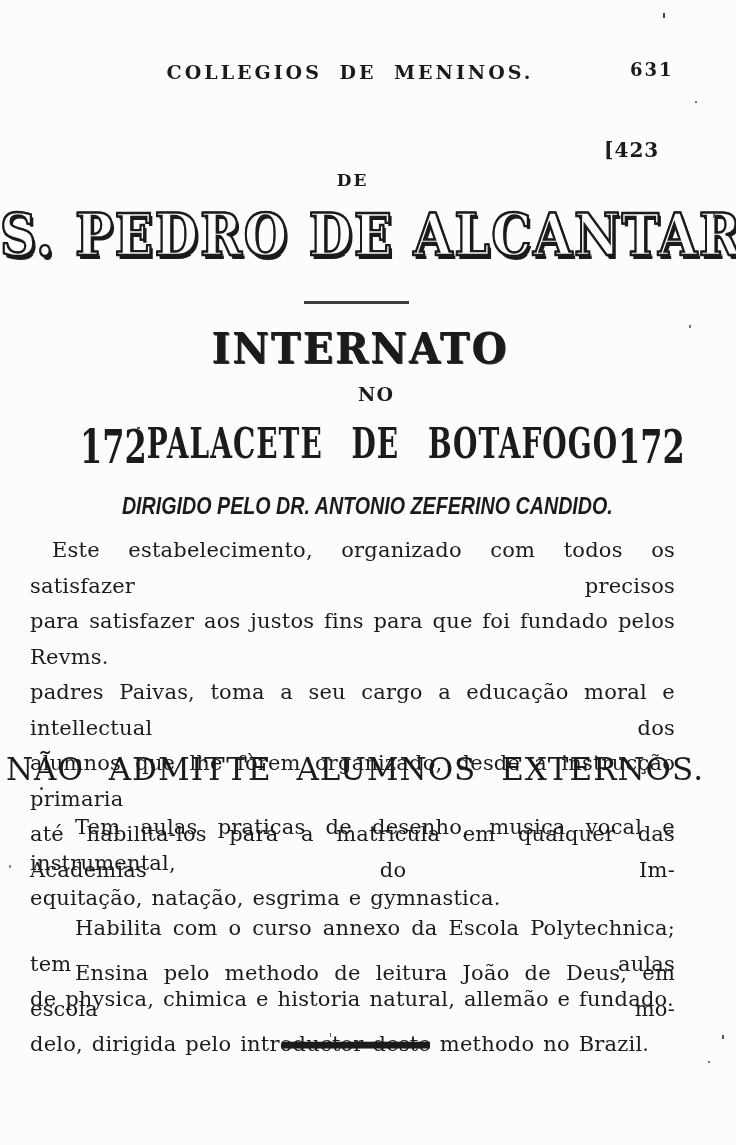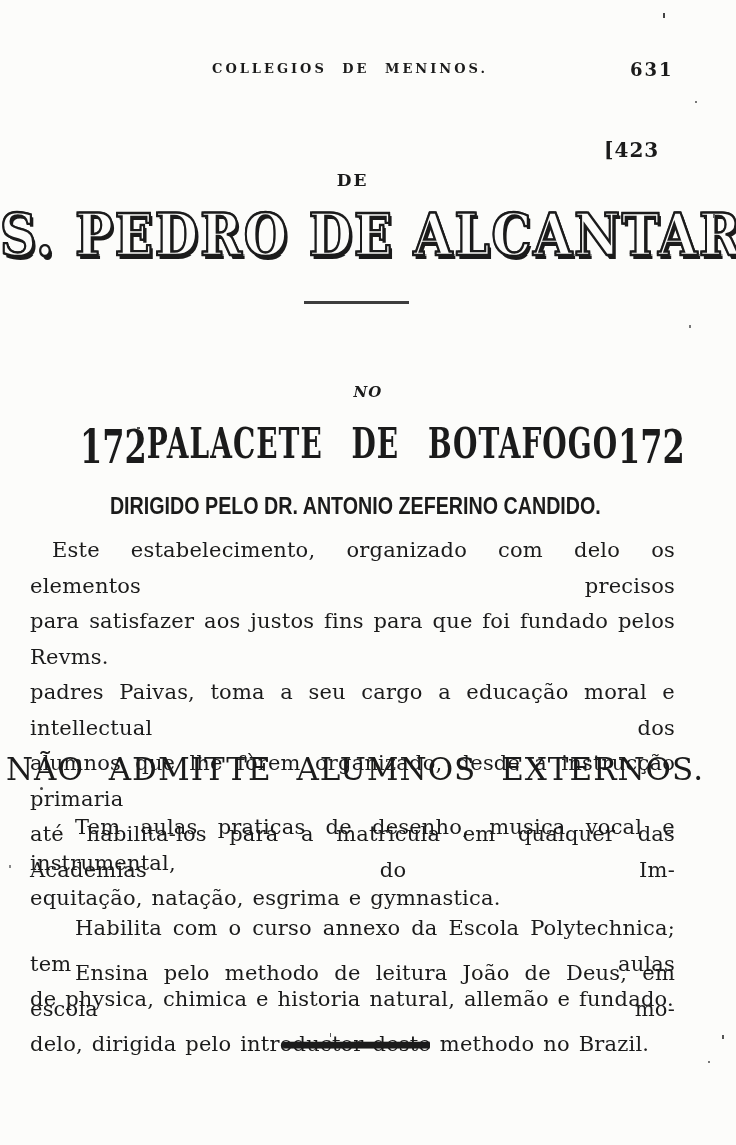--- a/index.html
+++ b/index.html
@@ -16,21 +16,21 @@
     overflow: hidden;
     font-family: "DejaVu Serif", serif;
     color: var(--ink);
   }
   .abs { position: absolute; }
   .center { text-align: center; }
 
   
   .running-head {
     top: 61px; left: 0; width: 700px;
-    font-size: 13px; font-weight: bold;
+    font-size: 19px; font-weight: bold;
     letter-spacing: 3px; word-spacing: 8px;
   }
   .page-number {
     top: 59px; left: 630px;
     font-size: 18px; font-weight: bold; letter-spacing: 2px;
   }
 
   
   .main-title-wrap { top: 88px; left: 0; width: 736px; }
   .main-title {
@@ -79,42 +79,42 @@
 
   
   .program-wrap { top: 322px; left: 0; width: 720px; }
   .program {
     display: inline-block;
     font-weight: bold; font-size: 40px; letter-spacing: 2px;
     transform: scaleY(1.08); transform-origin: 50% 0;
     text-shadow: 1px 1px 0 #333;
   }
   .connector-no {
-    top: 383px; left: 8px; width: 720px;
-    font-size: 15px; font-weight: bold; letter-spacing: 1px; font-style: italic;
+    top: 383px; left: 16px; width: 720px;
+    font-size: 19px; font-weight: bold; letter-spacing: 1px;
   }
 
   
   .address-row {
     top: 419px; left: 80px; width: 598px;
     display: flex; justify-content: space-between; align-items: flex-start;
   }
   .address-num {
     font-size: 32px; font-weight: bold;
     transform: scaleY(1.45); transform-origin: 50% 0;
   }
   .address-name {
     font-size: 28px; font-weight: bold;
     letter-spacing: 1px; word-spacing: 18px;
     transform: scaleY(1.5); transform-origin: 50% 0;
     white-space: nowrap;
   }
 
   
-  .director-wrap { top: 492px; left: 0; width: 710px; }
+  .director-wrap { top: 492px; left: 12px; width: 710px; font-style: italic; }
   .director {
     display: inline-block;
     font-family: "Liberation Sans", sans-serif;
     font-weight: bold; font-size: 24px; letter-spacing: 0px;
     transform: scaleX(0.82); transform-origin: 50% 0;
     white-space: nowrap;
   }
 
   
   .body-par {
@@ -170,34 +170,37 @@
   <div class="abs page-number">631</div>
 
   <div class="abs ref-mark">[423</div>
   <div class="abs center connector-de">DE</div>
 
   <div class="abs center school-name-wrap">
     <span class="school-name">S. PEDRO DE ALCANTARA.</span>
   </div>
   <div class="abs rule-small"></div>
 
+  <div class="abs center program-wrap">
+    <span class="program">INTERNATO</span>
+  </div>
   <div class="abs center connector-no">NO</div>
 
   <div class="abs address-row">
     <span class="address-num">172</span>
     <span class="address-name">PALACETE DE BOTAFOGO</span>
     <span class="address-num">172</span>
   </div>
 
   <div class="abs center director-wrap">
     <span class="director">DIRIGIDO PELO DR. ANTONIO ZEFERINO CANDIDO.</span>
   </div>
 
   <div class="abs body-par" id="intro-par">
-    <div class="jl ind1">Este estabelecimento, organizado com delo os elementos precisos</div>
+    <div class="jl ind1">Este estabelecimento, organizado com todos os satisfazer precisos</div>
     <div class="jl">para satisfazer aos justos fins para que foi fundado pelos Revms.</div>
     <div class="jl">padres Paivas, toma a seu cargo a educação moral e intellectual dos</div>
     <div class="jl">alumnos que lhe fòrem organizado, desde a instrucção primaria</div>
     <div class="jl">até habilita-los para a matricula em qualquer das Academias do Im-</div>
   </div>
 
   <div class="abs center section-heading-wrap">
     <span class="section-heading">NÃO ADMITTE ALUMNOS EXTERNOS.</span>
   </div>
 

